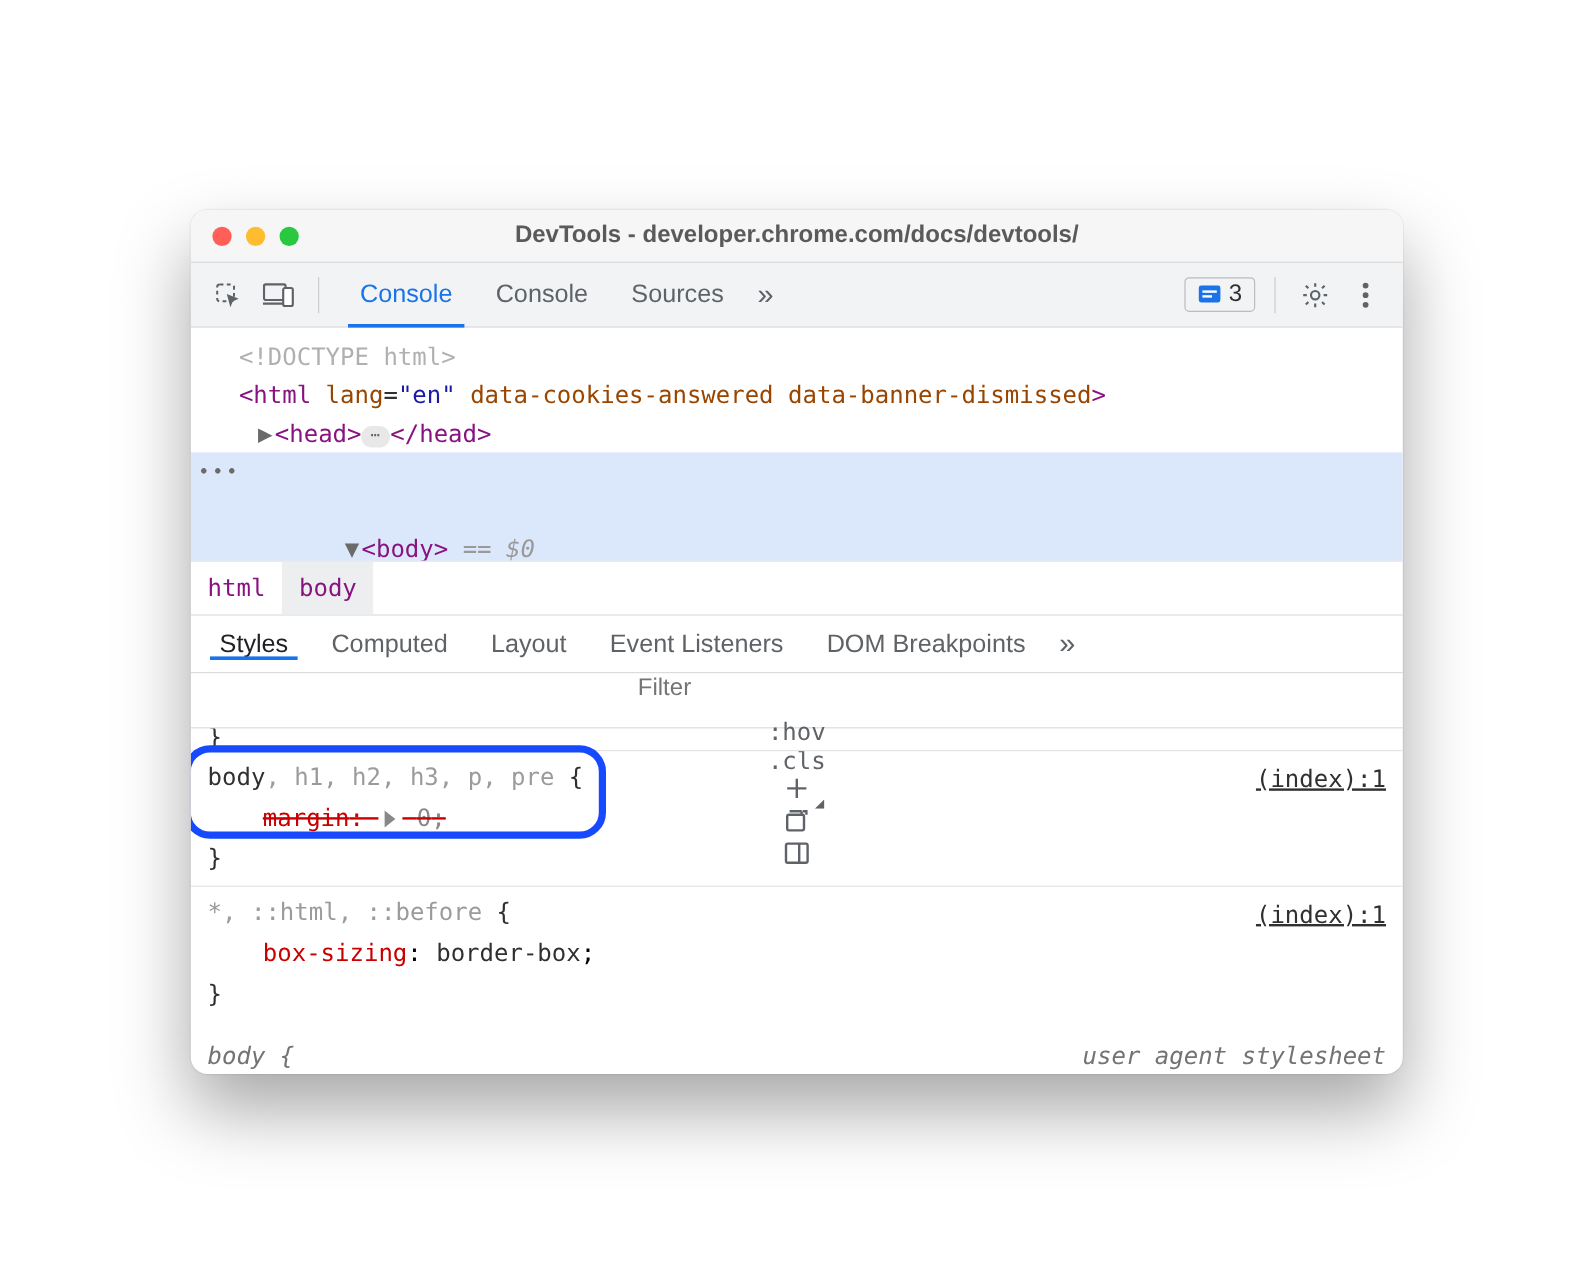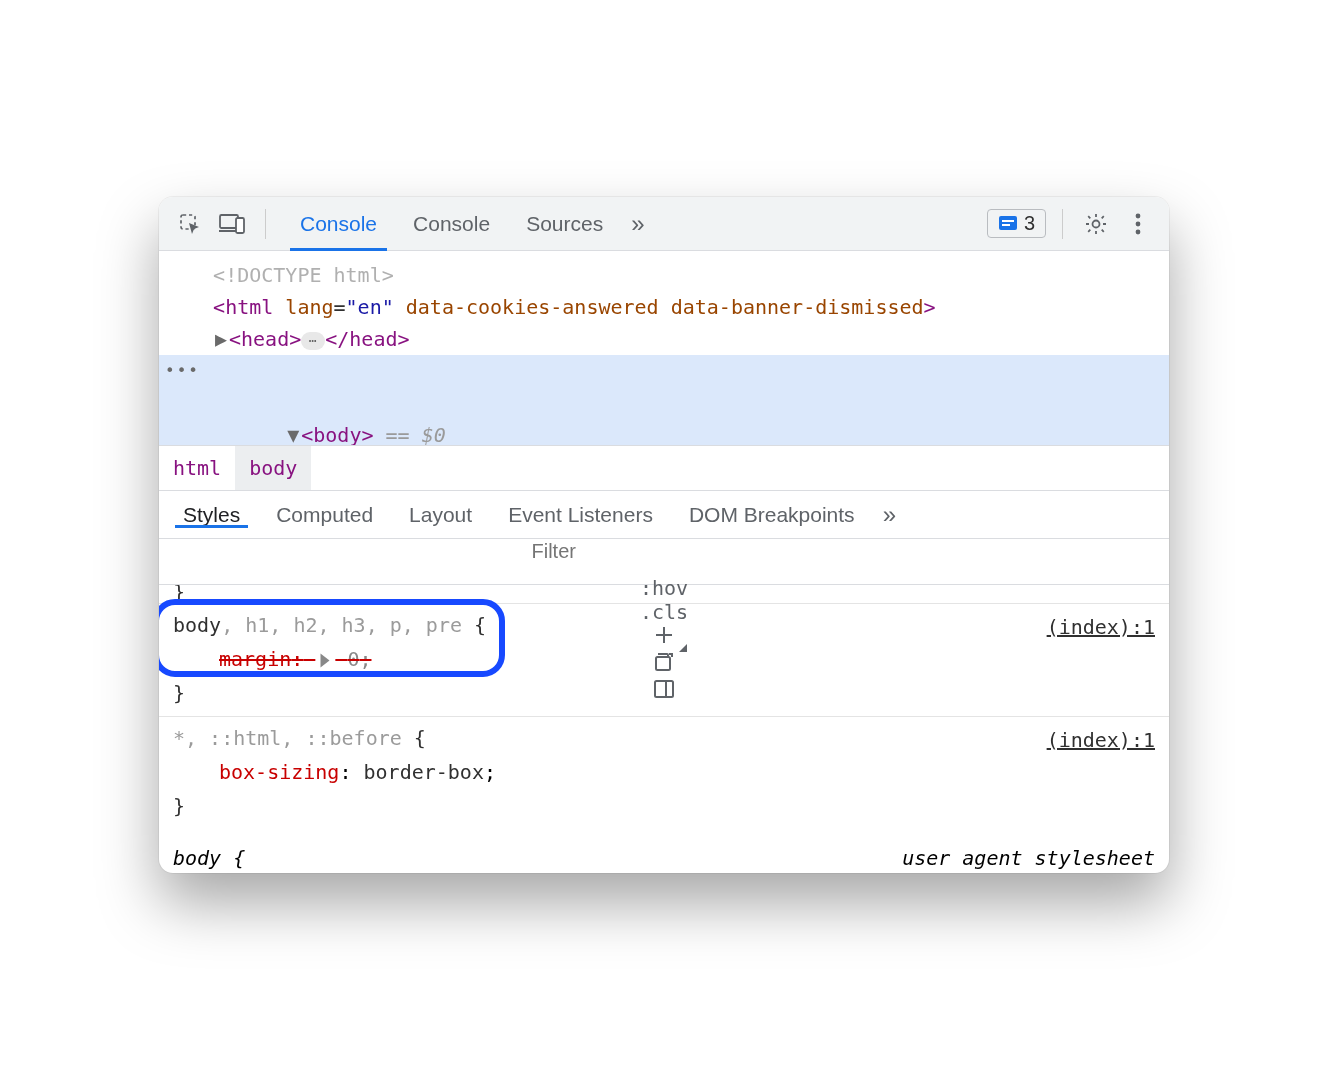--- a/index.html
+++ b/index.html
@@ -98,21 +98,21 @@
   }
   .dom-tree {
     font-family: Menlo, Consolas, monospace;
     font-size: 20px;
     line-height: 32px;
     padding: 8px 0 0 0;
     height: 194px;
     overflow: hidden;
     position: relative;
   }
-  .dom-line { white-space: pre; padding-left: 30px; }
+  .dom-line { white-space: pre; padding-left: 16px; }
   .dom-line.indent1 { padding-left: 56px; }
   .dom-line.selected { background: #dbe8fb; }
   .twisty {
     display: inline-block;
     color: #6a6a6a;
     width: 14px;
   }
   .c-gray { color: #b0b0b0; }
   .c-tag { color: #881280; }
   .c-attrname { color: #994500; }
@@ -189,33 +189,41 @@
   .prop-val  { color: #303030; }
   .prop-struck { text-decoration: line-through; text-decoration-thickness: 2px; color: #c80000; }
   .prop-struck .prop-val { color: #888; }
   .swatch-tri {
     display: inline-block; width: 0; height: 0;
     border-left: 7px solid transparent; border-right: 7px solid transparent;
     border-bottom: 9px solid #888; margin: 0 3px; vertical-align: 1px;
     transform: rotate(90deg);
   }
   .closing-brace { color: #303030; }
-  .ghost-bottom { color: #000000; font-style: italic; position: absolute; bottom: -2px; left: 14px; right: 14px; display: flex; justify-content: space-between; }
+  .ghost-bottom { color: #737373; font-style: italic; position: absolute; bottom: -2px; left: 14px; right: 14px; display: flex; justify-content: space-between; }
   .highlight-ring {
     position: absolute;
     border: 6px solid #1749ff;
     border-radius: 22px;
     pointer-events: none;
   }
 </style>
 </head>
 <body>
 
 <div class="window">
 
+  <div class="titlebar">
+    <div class="traffic">
+      <div class="dot red"></div>
+      <div class="dot yellow"></div>
+      <div class="dot green"></div>
+    </div>
+    <div class="titlebar-title">DevTools - developer.chrome.com/docs/devtools/</div>
+  </div>
 
   <div class="toolbar">
     <div class="icon-btn">
       <svg width="24" height="24" viewBox="0 0 24 24" fill="none" stroke="#5f6368" stroke-width="1.7">
         <rect x="3" y="3" width="14" height="14" rx="2" stroke-dasharray="3.2 2.8"></rect>
         <path d="M11 11 L21 15 L16 17 L14 22 Z" fill="#5f6368" stroke="none"></path>
       </svg>
     </div>
     <div class="icon-btn">
       <svg width="26" height="22" viewBox="0 0 26 22" fill="none" stroke="#5f6368" stroke-width="1.8">

